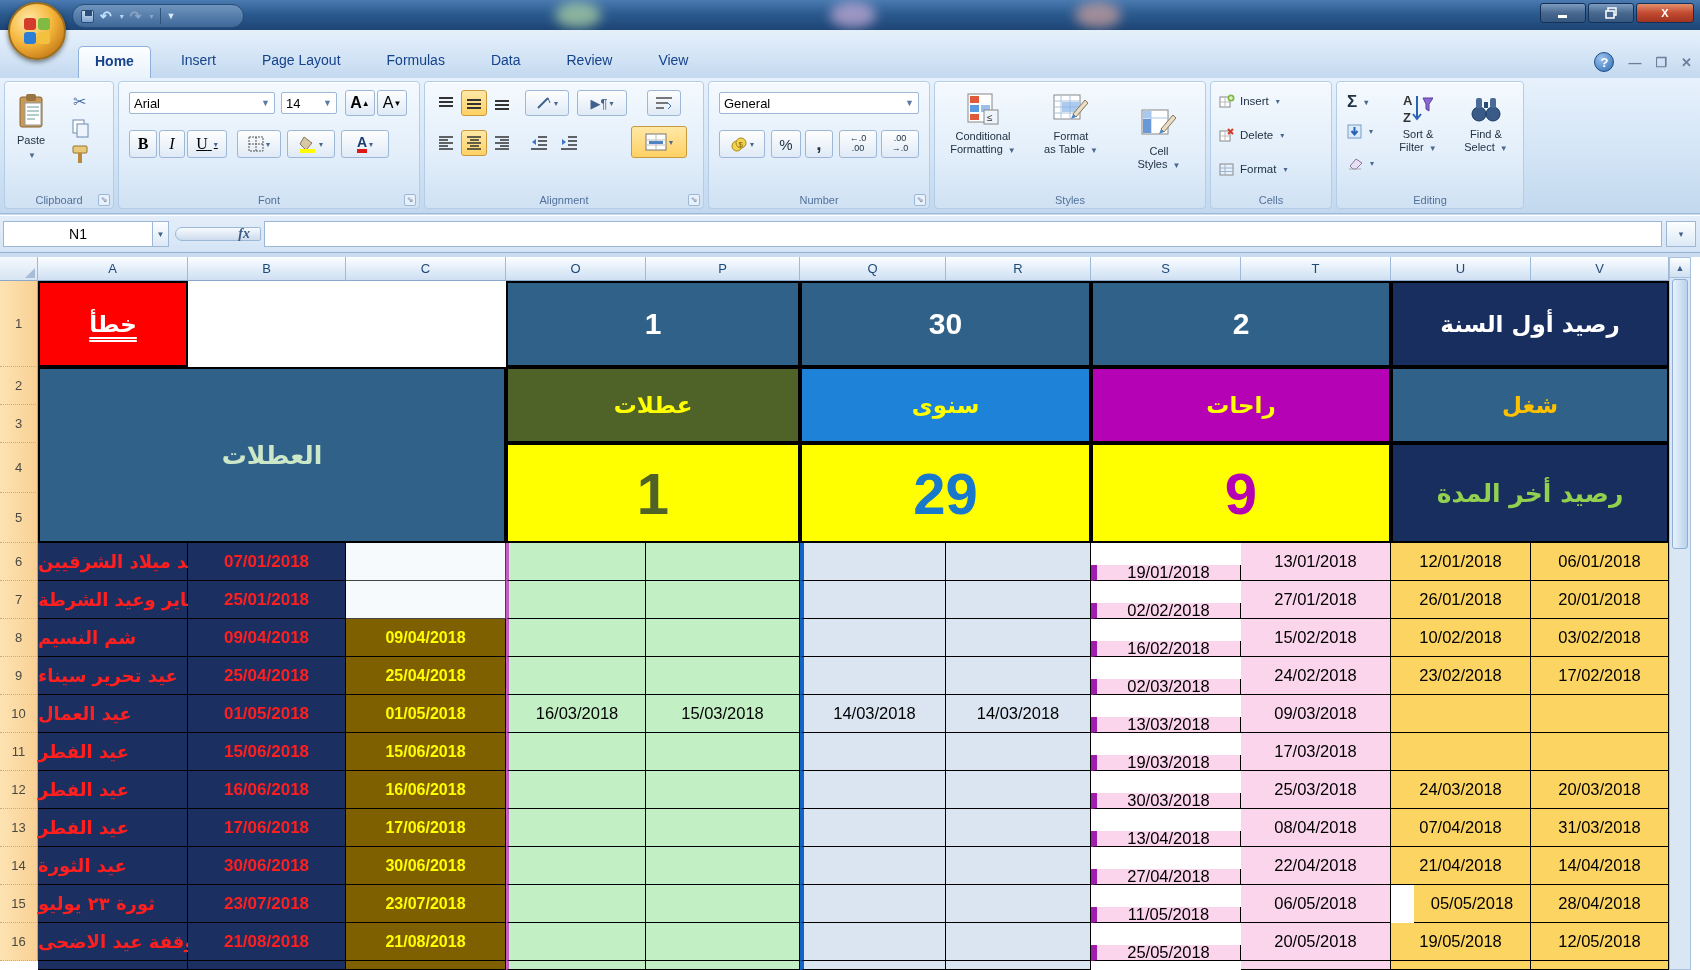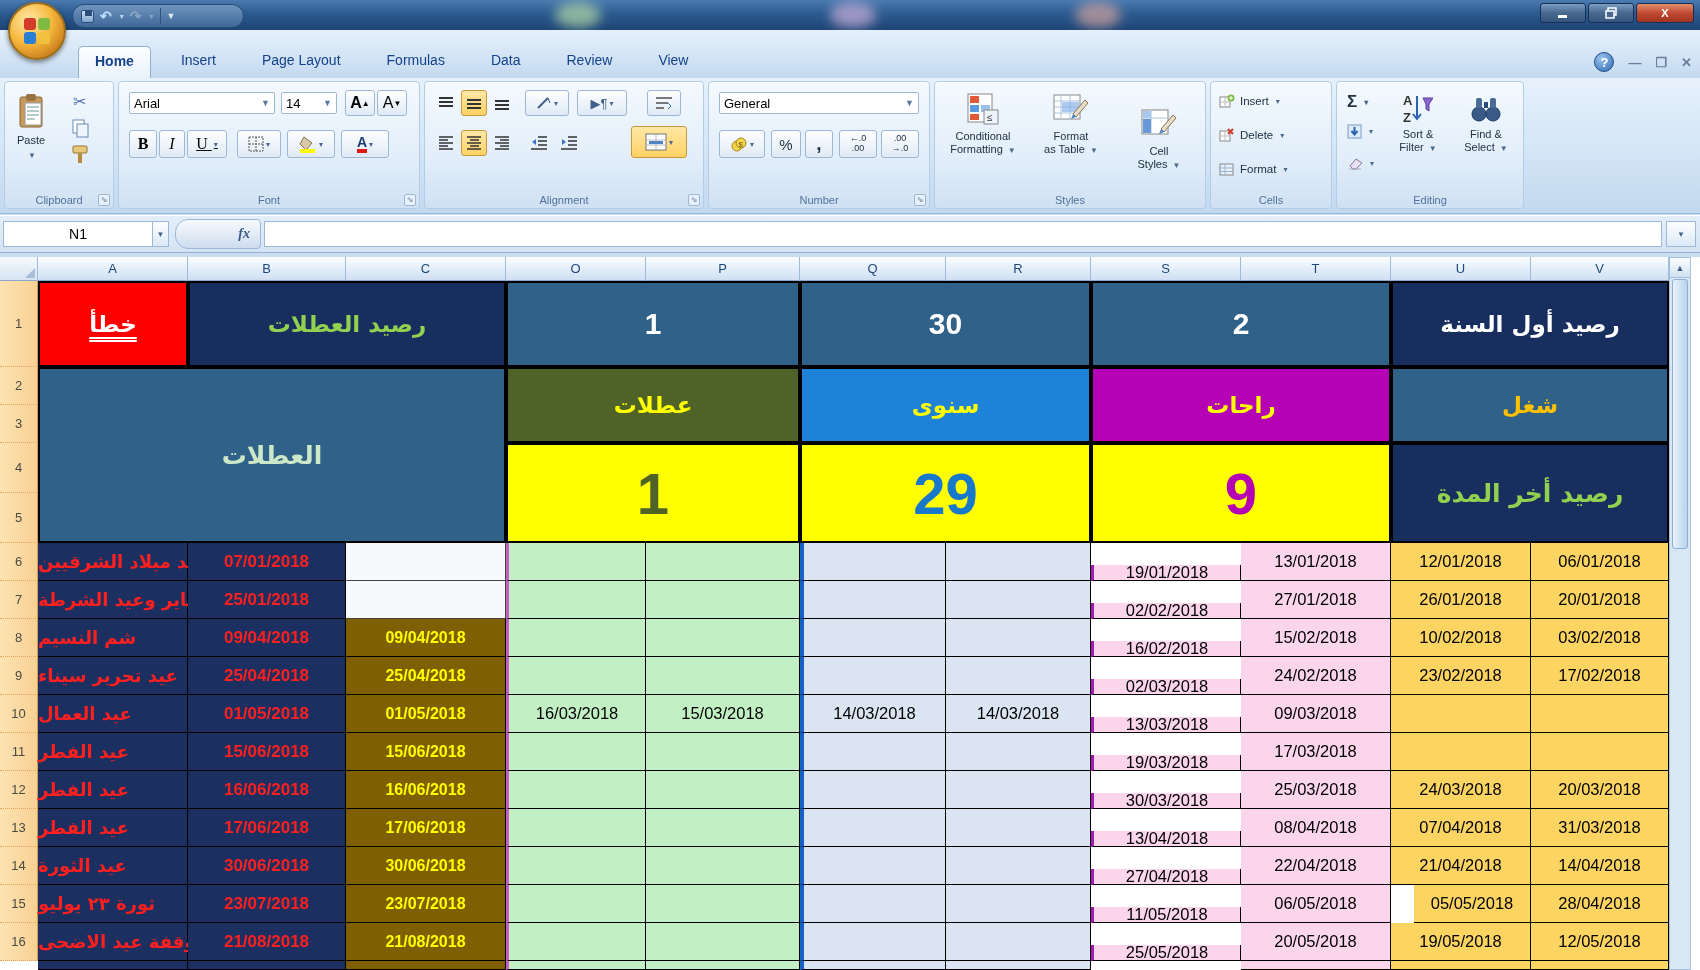--- a/index.html
+++ b/index.html
@@ -55,21 +55,21 @@
   .combo { background:#fff; border:1px solid #9db8d6; border-radius:2px; display:flex; align-items:center; font-size:13px; padding:1px 4px; height:22px; }
   .combo .arrow { margin-left:auto; color:#5a7aa5; font-size:9px; }
   .dd { color:#4a688f; font-size:8px; margin-left:2px; }
   .bigbtn { display:flex; flex-direction:column; align-items:center; justify-content:flex-start; gap:4px; font-size:11px; color:#234; text-align:center; line-height:1.15; padding-top:6px; }
   .rowbtn { display:flex; align-items:center; gap:5px; font-size:11.5px; color:#234; }
 
   
   .fbar { position:absolute; left:0; top:215px; width:1700px; height:38px; background:linear-gradient(#e4eefa,#d4e4f4); border-top:1px solid #fff; border-bottom:1px solid #96b1d2; display:flex; align-items:center; }
   .namebox { width:150px; height:26px; margin-left:3px; background:#fff; border:1px solid #9db8d6; display:flex; align-items:center; justify-content:center; font-size:14px; }
   .namedrop { width:16px; height:26px; border:1px solid #9db8d6; border-left:none; background:linear-gradient(#fdfeff,#dce9f6); font-size:8px; color:#44618a; display:flex; align-items:center; justify-content:center; }
-  .fxpill { width:86px; height:30px; margin-left:6px; border-radius:13px 4px 4px 13px; background:linear-gradient(#f7fafd,#cddcee); border:1px solid #9db8d6; display:flex; align-items:center; justify-content:flex-end; padding-right:10px; font-style:italic; font-weight:bold; font-size:14px; color:#3a5a85; font-family:"Liberation Serif",serif; }
+  .fxpill { width:86px; height:14px; margin-left:6px; border-radius:13px 4px 4px 13px; background:linear-gradient(#f7fafd,#cddcee); border:1px solid #9db8d6; display:flex; align-items:center; justify-content:flex-end; padding-right:10px; font-style:italic; font-weight:bold; font-size:14px; color:#3a5a85; font-family:"Liberation Serif",serif; }
   .finput { flex:1; height:26px; margin-left:3px; background:#fff; border:1px solid #9db8d6; }
   .fbar-end { width:30px; height:26px; margin:0 4px; background:linear-gradient(#fdfeff,#dce9f6); border:1px solid #9db8d6; color:#44618a; font-size:9px; display:flex; align-items:center; justify-content:center; }
 
   
   .sheet { position:absolute; left:0; top:257px; width:1700px; height:713px; background:#fff; }
   .grid { position:absolute; left:0; top:0; display:grid;
     grid-template-columns:38px 150px 158px 160px 140px 154px 146px 145px 150px 150px 140px 138px;
     grid-template-rows:24px 86px 38px 38px 50px 50px repeat(11,38px) 9px; }
   .cell { display:flex; align-items:center; justify-content:center; overflow:visible; white-space:nowrap; }
   .corner { background:linear-gradient(#f5f9fd,#d7e4f2); border-right:1px solid #9fb9d9; border-bottom:1px solid #8aa8cc; position:relative; }
@@ -105,21 +105,21 @@
   .dname { justify-content:flex-end; padding-right:8px; font-size:18px; }
   .ddate { font-size:17px; }
   .cwhite { background:#f7fafd; border-right:1px solid #444; border-bottom:1px solid #444; }
   .colive { background:#7f6000; color:#ffff00; font-weight:bold; font-size:16px; }
   .dgreen { background:#c2f0c4; }
   .dblue { background:#dbe5f1; }
   .dpink { background:#fbd5ec; }
   .dgold { background:#fcd462; }
   .bl-violet { border-left:3px solid #c45ec0; }
   .bl-blue { border-left:4px solid #1464c8; }
-  .bl-purple { border-left:3px solid #a21caf;margin-top:22px; }
+  .bl-purple { border-left:6px solid #a21caf;margin-top:22px; }
 
   .vscroll { position:absolute; left:1669px; top:0; width:22px; height:713px; background:#d9e6f4; border:1px solid #a8c0dc; }
   .varrow { height:20px; background:linear-gradient(#fdfeff,#cfe0f1); border-bottom:1px solid #a8c0dc; color:#3f618c; font-size:9px; display:flex; align-items:center; justify-content:center; }
   .vthumb { margin:1px 2px; height:270px; border-radius:3px; background:linear-gradient(90deg,#e8f2fc,#b9d2ec); border:1px solid #8fb0d4; }
 
   svg { display:block; }
 </style>
 </head>
 <body>
 
@@ -493,21 +493,20 @@
         <div class="cell rh" style="grid-area: 9 / 1 / span 1 / span 1;">8</div>
         <div class="cell rh" style="grid-area: 10 / 1 / span 1 / span 1;">9</div>
         <div class="cell rh" style="grid-area: 11 / 1 / span 1 / span 1;">10</div>
         <div class="cell rh" style="grid-area: 12 / 1 / span 1 / span 1;">11</div>
         <div class="cell rh" style="grid-area: 13 / 1 / span 1 / span 1;">12</div>
         <div class="cell rh" style="grid-area: 14 / 1 / span 1 / span 1;">13</div>
         <div class="cell rh" style="grid-area: 15 / 1 / span 1 / span 1;">14</div>
         <div class="cell rh" style="grid-area: 16 / 1 / span 1 / span 1;">15</div>
         <div class="cell rh" style="grid-area: 17 / 1 / span 1 / span 1;">16</div>
         <div class="cell hdr red1 wt f24 ar dbl" style="grid-area: 2 / 2 / span 1 / span 1;">خطأ</div>
-        <div class="cell hdr navy grn f24 ar" style="grid-area: 2 / 3 / span 1 / span 2;">رصيد العطلات</div>
         <div class="cell hdr steel wt f30" style="grid-area: 2 / 5 / span 1 / span 2;">1</div>
         <div class="cell hdr steel wt f30" style="grid-area: 2 / 7 / span 1 / span 2;">30</div>
         <div class="cell hdr steel wt f30" style="grid-area: 2 / 9 / span 1 / span 2;">2</div>
         <div class="cell hdr navy wt f24 ar" style="grid-area: 2 / 11 / span 1 / span 2;">رصيد أول السنة</div>
         <div class="cell hdr steel pgrn f26 ar" style="grid-area: 3 / 2 / span 4 / span 3;">العطلات</div>
         <div class="cell hdr olivehdr yl f24 ar" style="grid-area: 3 / 5 / span 2 / span 2;">عطلات</div>
         <div class="cell hdr bluehdr yl f24 ar" style="grid-area: 3 / 7 / span 2 / span 2;">سنوى</div>
         <div class="cell hdr magentahdr yl f24 ar" style="grid-area: 3 / 9 / span 2 / span 2;">راحات</div>
         <div class="cell hdr steel org f24 ar" style="grid-area: 3 / 11 / span 2 / span 2;">شغل</div>
         <div class="cell hdr ylbg dgn f58" style="grid-area: 5 / 5 / span 2 / span 2;">1</div>

